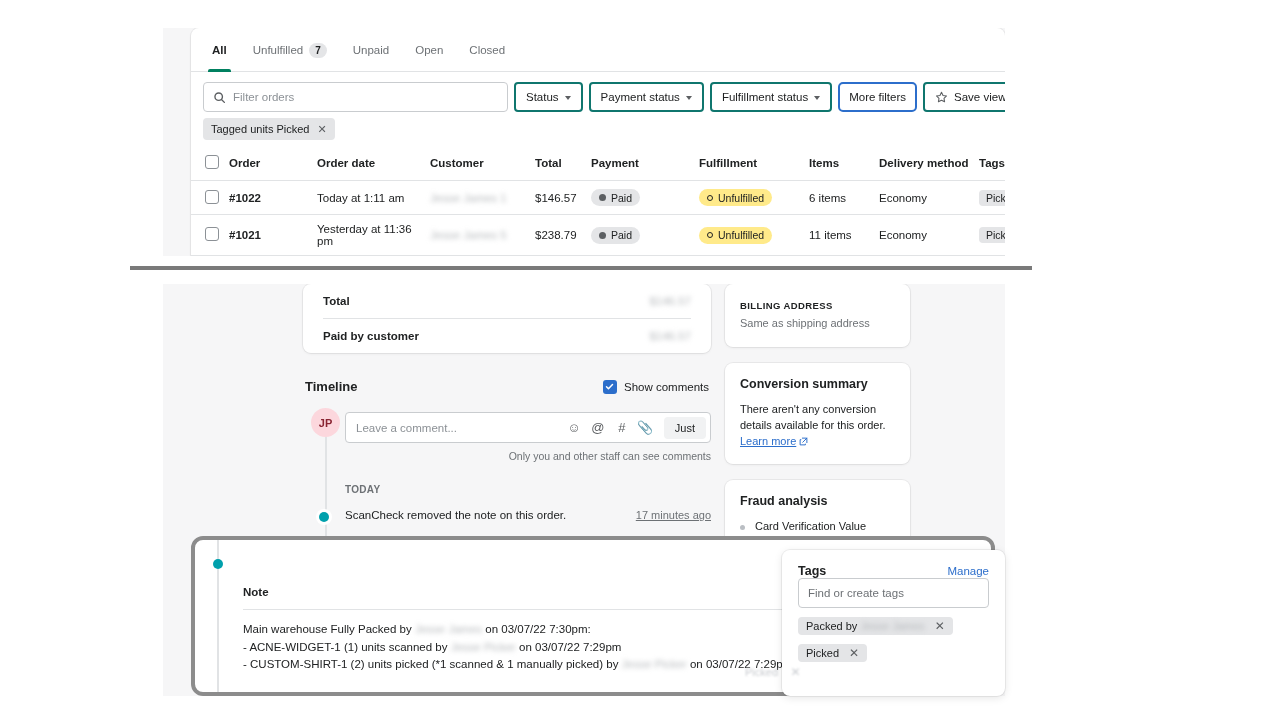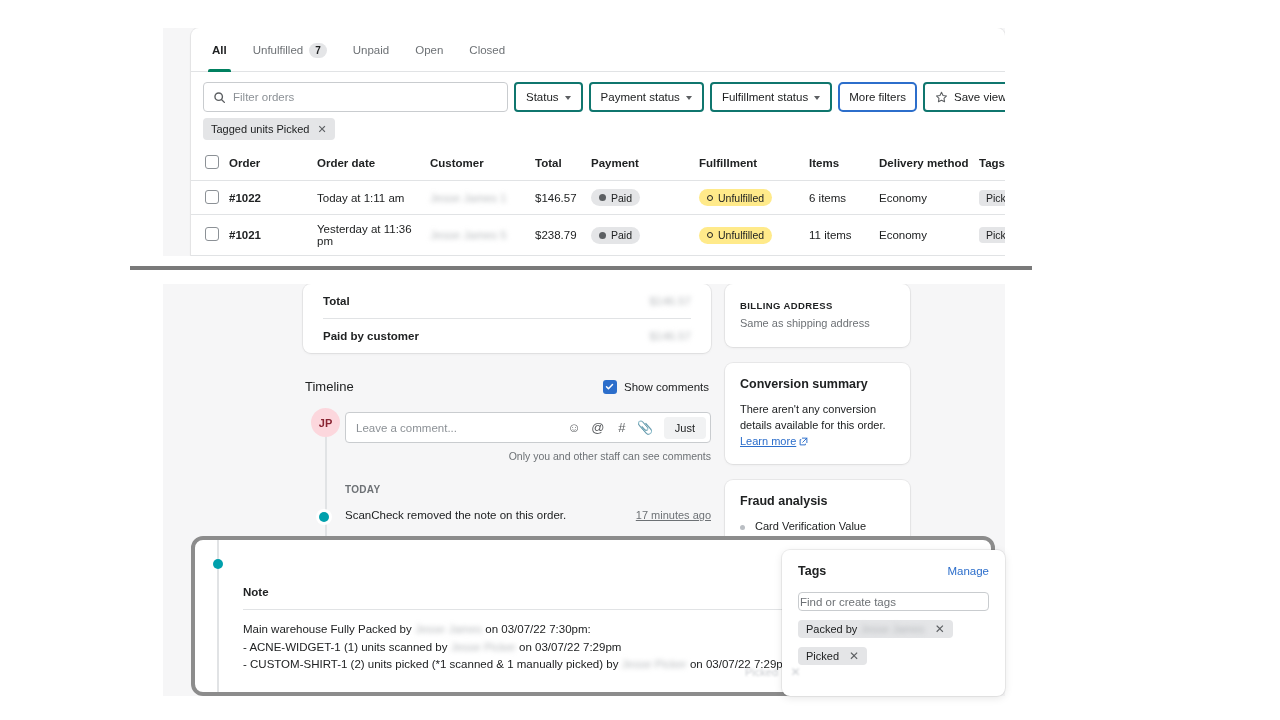--- a/index.html
+++ b/index.html
@@ -142,21 +142,21 @@
     display: flex; justify-content: space-between; align-items: center;
     font-size: 11.5px; padding: 11px 0;
   }
   .trow.bordered { border-top: 1px solid #e1e3e5; }
   .trow .lbl { font-weight: 600; }
 
   .timeline-head {
     display: flex; justify-content: space-between; align-items: center;
     padding: 0 2px; margin-top: 26px;
   }
-  .timeline-head h2 { font-size: 13px; font-weight: 400; text-align: center; }
+  .timeline-head h2 { font-size: 13px; font-weight: 700; text-align: center; }
   .showcom { display: flex; align-items: center; gap: 7px; font-size: 11.5px; color: #202223; cursor: pointer; }
   .cbox-checked {
     width: 14px; height: 14px; border-radius: 3px; background: #2c6ecb;
     display: flex; align-items: center; justify-content: center;
   }
   .cbox-checked svg { display: block; }
 
   .tl-body { position: relative; margin-top: 18px; padding-left: 42px; }
   .tl-line {
     position: absolute; left: 22px; top: 6px; bottom: -40px;
@@ -238,22 +238,22 @@
   .tags-overlay {
     position: absolute; left: 782px; top: 550px;
     width: 223px; height: 146px;
     background: #fff; border-radius: 8px; padding: 14px 16px;
     box-shadow: 0 0 0 1px rgba(0,0,0,.06), 0 2px 8px rgba(0,0,0,.10);
     overflow: hidden;
   }
   .tags-head { display: flex; justify-content: space-between; align-items: baseline; }
   .tags-head h3 { font-size: 12.5px; font-weight: 600; }
   .tag-input {
-    margin-top: 14px; height: 19px; border: 1px solid #c9cccf; border-radius: 4px;
-    display: flex; align-items: center; padding: 0 1px; font-size: 11.5px; color: #6d7175;
+    height: 30px; border: 1px solid #c9cccf; border-radius: 4px;
+    display: flex; align-items: center; padding: 0 9px; font-size: 11.5px; color: #6d7175;
   }
   .tag-pill {
     display: inline-flex; align-items: center; gap: 10px;
     background: #e4e5e7; border-radius: 4px; padding: 3px 8px;
     font-size: 11px; color: #202223; margin-top: 9px;
   }
   .tag-pill .xg { font-size: 12px; color: #5c5f62; cursor: pointer; line-height: 1; }
 </style>
 </head>
 <body>

